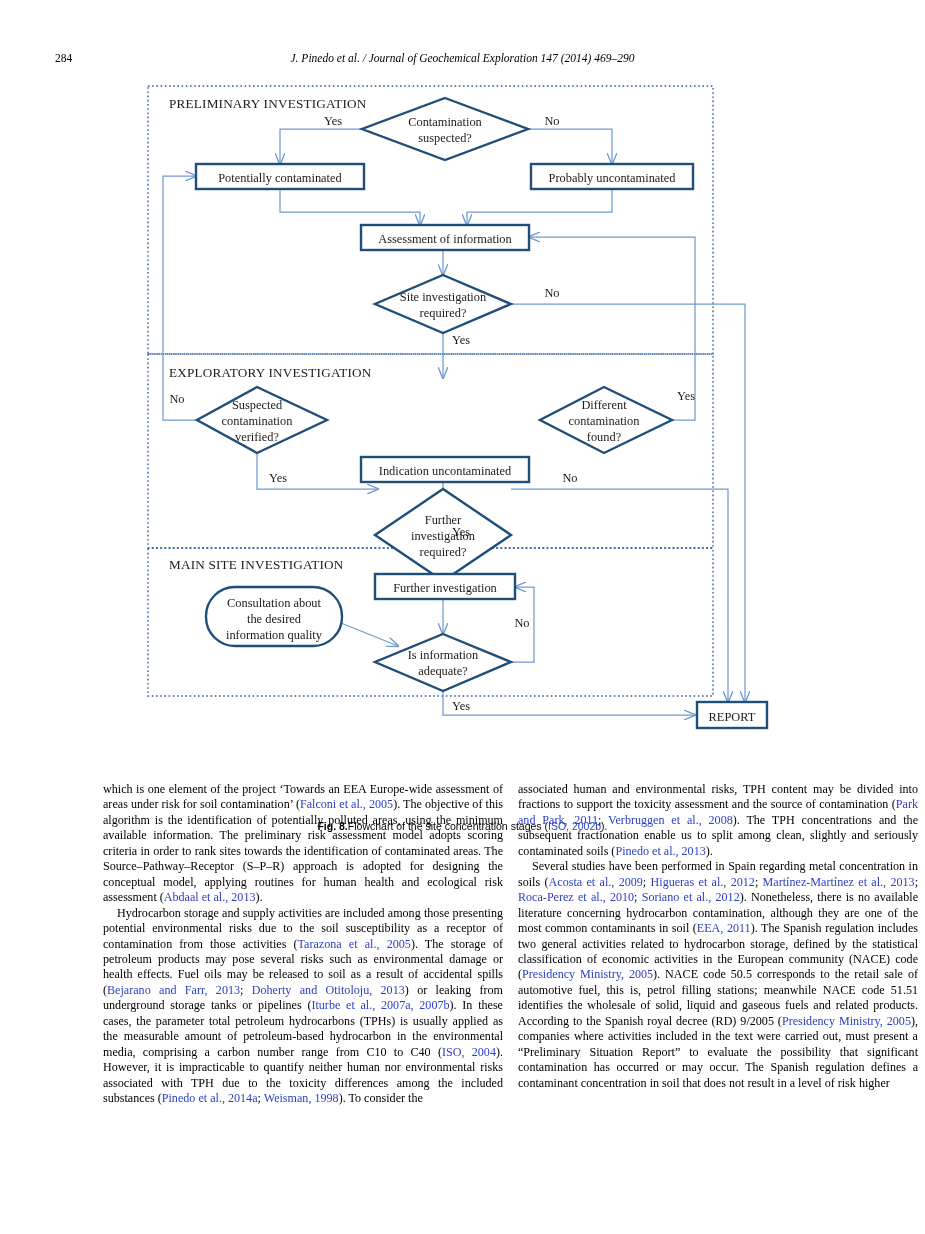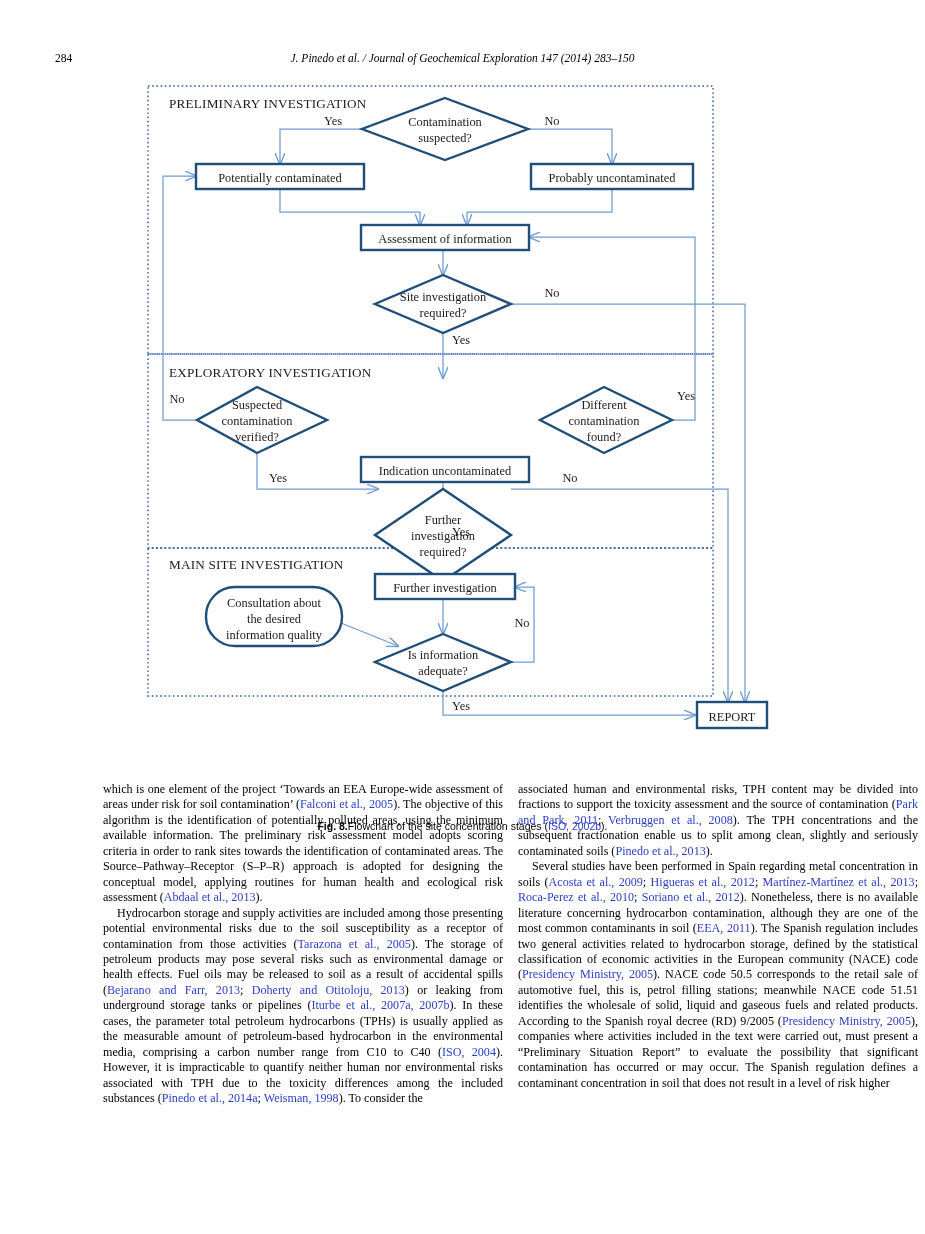--- a/index.html
+++ b/index.html
@@ -41,21 +41,21 @@
   .edgelabel{font-size:12.4px;}
   .sectionlabel{font-size:13.2px;letter-spacing:.2px;}
 </style>
 </head>
 <body>
 
 <div class="page">
 
   <div class="runhead">
     <span class="folio">284</span>
-    <span class="journal">J. Pinedo et al. / Journal of Geochemical Exploration 147 (2014) 283–150</span>
+    <span class="journal">J. Pinedo et al. / Journal of Geochemical Exploration 147 (2014) 469–290</span>
   </div>
 
   <div class="figure">
     <svg class="fig-canvas" viewBox="0 0 925 690">
       <defs>
         <marker id="ah" markerWidth="10" markerHeight="8" refX="9" refY="4" orient="auto">
           <path d="M0,0 L10,4 L0,8" fill="none" stroke="#6E9BD2" stroke-width="1.1"></path>
         </marker>
       </defs>
 

